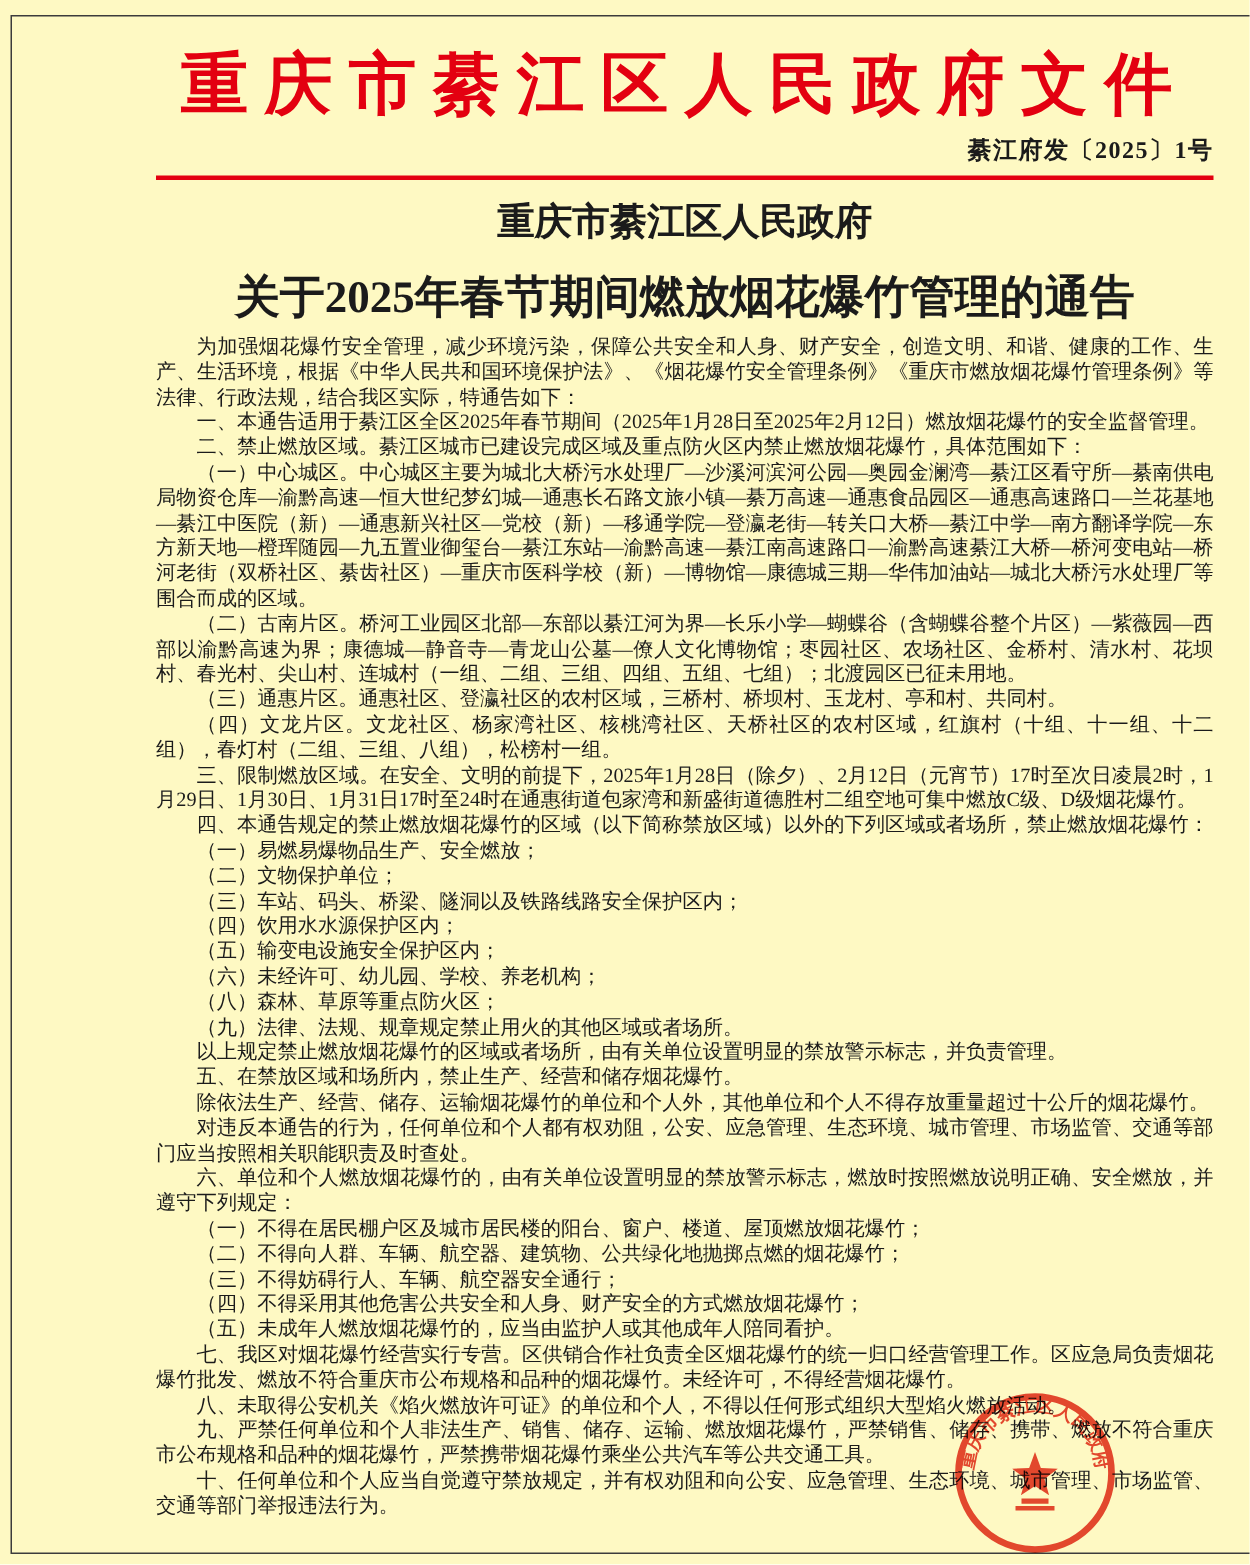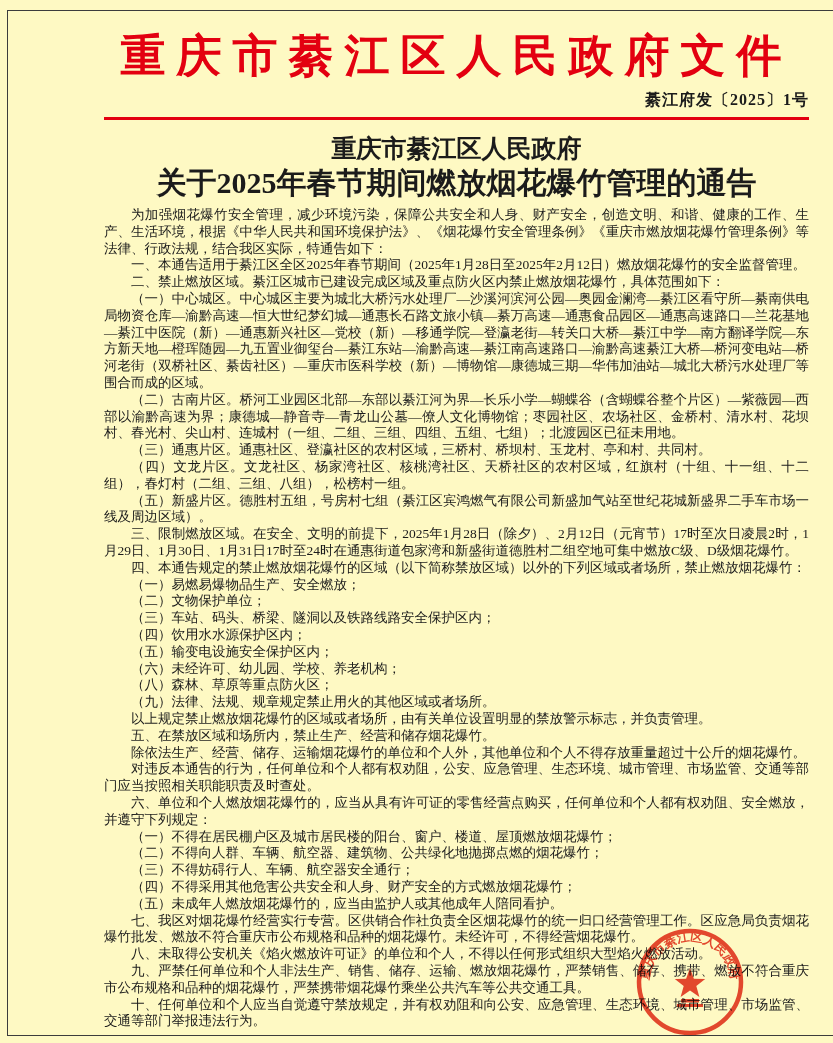--- a/index.html
+++ b/index.html
@@ -39,21 +39,21 @@
     letter-spacing: 1px;
     margin-top: 9px;
   }
   .red-rule {
     height: 3px;
     background: #e30010;
     margin-top: 6px;
   }
   .doc-title { margin-top: 14px; text-align: center; font-weight: bold; }
   .doc-title-line1 { font-size: 25px; line-height: 1.2; }
-  .doc-title-line2 { font-size: 30px; line-height: 1.15; margin-top: 2px; }
+  .doc-title-line2 { font-size: 30px; line-height: 1.15; margin-top: 18px; }
   .body-text { margin-top: 7px; }
   .body-text p {
     margin: 0;
     font-size: 13.5px;
     line-height: 16.8px;
     text-align: justify;
     text-indent: 2em;
   }
   .u-red {
     text-decoration-color: #e30010;
@@ -88,36 +88,35 @@
     </div>
 
     <div class="body-text">
       <p>为加强烟花爆竹安全管理，减少环境污染，保障公共安全和人身、财产安全，创造文明、和谐、健康的工作、生产、生活环境，根据《中华人民共和国环境保护法》、《烟花爆竹安全管理条例》《重庆市燃放烟花爆竹管理条例》等法律、行政法规，结合我区实际，特通告如下：</p>
       <p>一、本通告适用于綦江区全区2025年春节期间（2025年1月28日至2025年2月12日）燃放烟花爆竹的安全监督管理。</p>
       <p>二、禁止燃放区域。綦江区城市已建设完成区域及重点防火区内禁止燃放烟花爆竹，具体范围如下：</p>
       <p>（一）中心城区。中心城区主要为城北大桥污水处理厂—沙溪河滨河公园—奥园金澜湾—綦江区看守所—綦南供电局物资仓库—渝黔高速—恒大世纪梦幻城—通惠长石路文旅小镇—綦万高速—通惠食品园区—通惠高速路口—兰花基地—綦江中医院（新）—通惠新兴社区—党校（新）—移通学院—登瀛老街—转关口大桥—綦江中学—南方翻译学院—东方新天地—橙珲随园—九五置业御玺台—綦江东站—渝黔高速—綦江南高速路口—渝黔高速綦江大桥—桥河变电站—桥河老街（双桥社区、綦齿社区）—重庆市医科学校（新）—博物馆—康德城三期—华伟加油站—城北大桥污水处理厂等围合而成的区域。</p>
       <p><span>（二）古南片区。桥河工业园区北部—东部以綦江河为界—长乐小学—蝴蝶谷（含蝴蝶谷整个片区）—紫薇园—西部以渝黔高速为界；康德城—静音寺—</span><span class="u-red">青龙山公墓</span><span>—僚人文化博物馆；枣园社区、农场社区、金桥村、清水村、花坝村、春光村、尖山村、连城村（一组、二组、三组、四组、五组、七组）；北渡园区已征未用地。</span></p>
       <p>（三）通惠片区。通惠社区、登瀛社区的农村区域，三桥村、桥坝村、玉龙村、亭和村、共同村。</p>
       <p>（四）文龙片区。文龙社区、杨家湾社区、核桃湾社区、天桥社区的农村区域，红旗村（十组、十一组、十二组），春灯村（二组、三组、八组），松榜村一组。</p>
-      <p>（五）新盛片区。德胜村五组，号房村七组（綦江区宾鸿燃气有限公司新盛加气站至世纪花城新盛界二手车市场一线及周边区域）。</p>
       <p>三、限制燃放区域。在安全、文明的前提下，2025年1月28日（除夕）、2月12日（元宵节）17时至次日凌晨2时，1月29日、1月30日、1月31日17时至24时在通惠街道包家湾和新盛街道德胜村二组空地可集中燃放C级、D级烟花爆竹。</p>
       <p>四、本通告规定的禁止燃放烟花爆竹的区域（以下简称禁放区域）以外的下列区域或者场所，禁止燃放烟花爆竹：</p>
       <p>（一）易燃易爆物品生产、安全燃放；</p>
       <p>（二）文物保护单位；</p>
       <p>（三）车站、码头、桥梁、隧洞以及铁路线路安全保护区内；</p>
       <p>（四）饮用水水源保护区内；</p>
       <p>（五）输变电设施安全保护区内；</p>
       <p>（六）未经许可、幼儿园、学校、养老机构；</p>
       <p>（八）森林、草原等重点防火区；</p>
       <p>（九）法律、法规、规章规定禁止用火的其他区域或者场所。</p>
       <p>以上规定禁止燃放烟花爆竹的区域或者场所，由有关单位设置明显的禁放警示标志，并负责管理。</p>
       <p>五、在禁放区域和场所内，禁止生产、经营和储存烟花爆竹。</p>
       <p>除依法生产、经营、储存、运输烟花爆竹的单位和个人外，其他单位和个人不得存放重量超过十公斤的烟花爆竹。</p>
       <p>对违反本通告的行为，任何单位和个人都有权劝阻，公安、应急管理、生态环境、城市管理、市场监管、交通等部门应当按照相关职能职责及时查处。</p>
-      <p>六、单位和个人燃放烟花爆竹的，应当从具有许可证的零售经营点购买，任何单位和个人都有权劝阻、安全燃放，并遵守下列规定：</p>
+      <p>六、单位和个人燃放烟花爆竹的，由有关单位设置明显的禁放警示标志，燃放时按照燃放说明正确、安全燃放，并遵守下列规定：</p>
       <p>（一）不得在居民棚户区及城市居民楼的阳台、窗户、楼道、屋顶燃放烟花爆竹；</p>
       <p>（二）不得向人群、车辆、航空器、建筑物、公共绿化地抛掷点燃的烟花爆竹；</p>
       <p>（三）不得妨碍行人、车辆、航空器安全通行；</p>
       <p>（四）不得采用其他危害公共安全和人身、财产安全的方式燃放烟花爆竹；</p>
       <p>（五）未成年人燃放烟花爆竹的，应当由监护人或其他成年人陪同看护。</p>
       <p>七、我区对烟花爆竹经营实行专营。区供销合作社负责全区烟花爆竹的统一归口经营管理工作。区应急局负责烟花爆竹批发、燃放不符合重庆市公布规格和品种的烟花爆竹。未经许可，不得经营烟花爆竹。</p>
       <p>八、未取得公安机关《焰火燃放许可证》的单位和个人，不得以任何形式组织大型焰火燃放活动。</p>
       <p>九、严禁任何单位和个人非法生产、销售、储存、运输、燃放烟花爆竹，严禁销售、储存、携带、燃放不符合重庆市公布规格和品种的烟花爆竹，严禁携带烟花爆竹乘坐公共汽车等公共交通工具。</p>
       <p>十、任何单位和个人应当自觉遵守禁放规定，并有权劝阻和向公安、应急管理、生态环境、城市管理、市场监管、交通等部门举报违法行为。</p>
 

